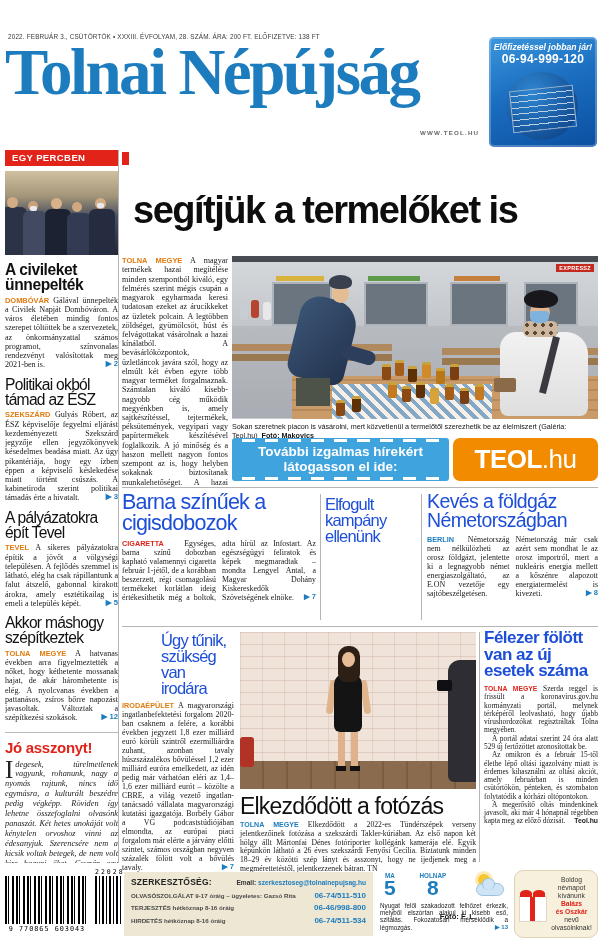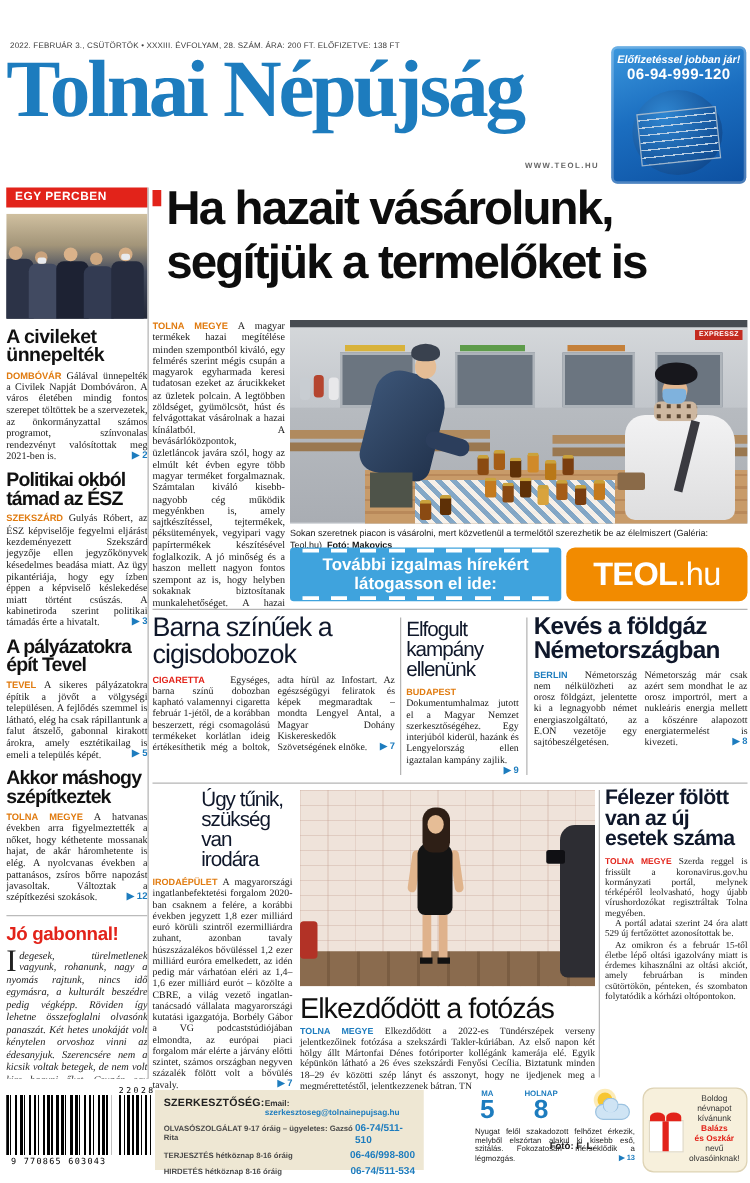--- a/index.html
+++ b/index.html
@@ -27,21 +27,21 @@
   .k-orange{color:var(--kicker-orange,#e07b10);}
   .k-red{color:var(--kicker-red,#e2231a);}
   .k-blue{color:var(--kicker-blue,#1d7cbe);}
   .pagelink{float:right;color:var(--link-blue,#1d7cbe);font-family:"Liberation Sans",sans-serif;font-weight:700;font-size:.95em;margin-left:3px;}
 
   
   .left-col{left:5px;top:171px;width:113px;height:692px;overflow:hidden;}
   .photo-audience{position:relative;width:113px;height:84px;overflow:hidden;background:linear-gradient(180deg,#d0c0a0 0%,#a39579 30%,#454c5e 55%,#232838 100%);}
   .head-dot{position:absolute;border-radius:50%;}
   .body-dot{position:absolute;border-radius:6px 6px 0 0;}
-  .lt{margin:7px 0 3px;font-size:15.6px;line-height:.98;letter-spacing:-.7px;color:#111;font-weight:700;}
+  .lt{margin:7px 0 3px;font-size:15.6px;line-height:.98;letter-spacing:-.7px;color:#111;font-weight:400;}
   .lt.b7{font-weight:700;letter-spacing:-.4px;}
   .left-col .body-text{margin:0 0 2px;font-size:8.1px;}
   .gm-title{margin:9px 0 4px;padding-top:6px;border-top:1px solid #bbb;font-size:15px;font-weight:700;color:var(--accent-red,#e2231a);letter-spacing:-.3px;}
   .gm-body{margin:0;font-family:"Liberation Serif",serif;font-style:italic;font-size:8.3px;line-height:1.2;text-align:justify;color:#222;}
   .gm-body::first-letter{font-size:25px;font-style:normal;float:left;line-height:.75;margin:1px 2px 0 0;}
 
   .rule-v{position:absolute;width:1px;background:#b5b5b5;}
   .rule-h{position:absolute;height:1px;background:#b5b5b5;}
   .rv1{left:118px;top:150px;height:713px;}
   .rv2{left:320px;top:494px;height:126px;}
@@ -81,29 +81,29 @@
   .lead-caption{left:232px;top:422px;width:366px;margin:0;font-size:7.2px;color:#141414;}
   .lead-caption .credit{margin-left:4px;font-weight:700;margin-top:40px;}
 
   .teol-left{left:232px;top:438px;width:217px;height:43px;background:var(--banner-blue,#3fa3dd);border-radius:3px;color:#fff;text-align:center;font-weight:700;font-size:13.5px;line-height:1.05;display:flex;flex-direction:column;justify-content:center;}
   .dash{height:3px;margin:0 10px;background:repeating-linear-gradient(90deg,#fff 0 13px,transparent 13px 23px);}
   .dash.top{margin-bottom:3px;}.dash.bot{margin-top:3px;}
   .teol-right{left:453px;top:438px;width:145px;height:43px;background:var(--banner-orange,#f28b00);border-radius:7px;color:#fff;display:flex;align-items:center;justify-content:center;font-size:26px;letter-spacing:-.5px;}
   .teol-right .b{font-weight:700;}
 
   
-  .mt{margin:0 0 5px;font-weight:400;letter-spacing:-.8px;line-height:.97;color:#0f172a;}
+  .mt{margin:0 0 5px;font-weight:400;letter-spacing:-.8px;line-height:.97;color:#1d4ed8;}
   .news-body{font-size:7.9px;margin:0;}
   .cols2{column-count:2;column-gap:6px;}
   .cig-block{left:122px;top:492px;width:194px;}
   .cig-block .mt{font-size:21.5px;}
   .camp-block{left:325px;top:496px;width:90px;}
   .camp-block .mt{font-size:16.5px;}
   .gas-block{left:427px;top:492px;width:171px;}
-  .gas-block .mt{font-size:19.5px;font-weight:700;letter-spacing:-.6px;}
+  .gas-block .mt{font-size:19.5px;font-weight:400;letter-spacing:-.6px;}
 
   
   .office-block{left:122px;top:632px;width:112px;}
   .office-block .mt{font-size:16.5px;margin-left:39px;}
   .ps-block{left:240px;top:632px;width:236px;}
   .photo-ps{position:relative;width:236px;height:157px;overflow:hidden;background:#efe3da;background-image:repeating-linear-gradient(0deg,rgba(190,150,135,.30) 0 1px,transparent 1px 12px),repeating-linear-gradient(90deg,rgba(190,150,135,.22) 0 1px,transparent 1px 22px);}
   .photo-ps *{position:absolute;}
   .ps-floor{left:0;right:0;bottom:0;height:28px;background:repeating-linear-gradient(90deg,#8a6b4e 0 22px,#7a5d42 22px 24px);}
   .ps-chair{left:0;bottom:22px;width:14px;height:30px;background:#b23226;border-radius:3px;}
   .ps-woman .p-hair{left:14px;top:0;width:22px;height:36px;border-radius:10px 10px 8px 8px;background:#2e1f16;}
@@ -127,21 +127,21 @@
   .covid-sign{float:right;font-weight:700;font-size:6.8px;font-family:"Liberation Sans",sans-serif;}
 
   
   .barcode{left:5px;top:866px;width:118px;height:72px;}
   .barcode *{position:absolute;}
   .bc-main{left:0;top:10px;width:84px;height:48px;background:repeating-linear-gradient(90deg,#000 0 2px,#fff 2px 3px,#000 3px 4px,#fff 4px 7px,#000 7px 9px,#fff 9px 11px);}
   .bc-digits{left:0;top:59px;width:84px;font-size:6.8px;letter-spacing:1px;text-align:center;font-family:"DejaVu Sans Mono",monospace;color:#000;}
   .bc-addon-num{left:90px;top:2px;width:28px;font-size:6.5px;letter-spacing:2px;text-align:center;font-family:"DejaVu Sans Mono",monospace;color:#000;}
   .bc-addon-bars{left:90px;top:10px;width:28px;height:48px;background:repeating-linear-gradient(90deg,#000 0 2px,#fff 2px 4px,#000 4px 5px,#fff 5px 7px);}
 
-  .edit-box{left:124px;top:872px;width:215px;height:64px;background:var(--footer-beige,#eee7d3);padding:5px 7px;box-sizing:border-box;}
+  .edit-box{left:124px;top:872px;width:249px;height:64px;background:var(--footer-beige,#eee7d3);padding:5px 7px;box-sizing:border-box;}
   .edit-head{display:flex;justify-content:space-between;align-items:baseline;}
   .edit-title{font-size:8.5px;font-weight:700;color:#222;letter-spacing:.2px;}
   .edit-email{font-size:6.6px;font-weight:700;color:#333;}
   .edit-email .addr{color:var(--link-blue,#1d7cbe);}
   .edit-row{display:flex;justify-content:space-between;align-items:baseline;margin-top:3.5px;}
   .edit-row .lbl{font-size:6.2px;font-weight:700;color:#4a4a4a;}
   .edit-row .ph{font-size:8px;font-weight:700;color:var(--link-blue,#1d7cbe);}
 
   .weather{left:380px;top:872px;width:128px;}
   .w-top{display:flex;align-items:flex-start;justify-content:space-between;padding:0 4px;}
@@ -174,21 +174,21 @@
     <div class="ad-line">Előfizetéssel jobban jár!</div>
     <div class="ad-phone">06-94-999-120</div>
     <div class="ad-art">
       <div class="ad-circle"></div>
       <div class="ad-paper"></div>
     </div>
   </div>
 
   <div class="abs op-label">EGY PERCBEN</div>
   <div class="abs lead-tick"></div>
-  <h2 class="abs lead-headline"><span>Ha hazait vásárolunk,</span><br><span>segítjük a termelőket is</span></h2>
+  <h2 class="abs lead-headline"><br><span>segítjük a termelőket is</span></h2>
 
   <div class="abs rule-v rv1"></div>
   <div class="abs rule-v rv2"></div>
   <div class="abs rule-v rv3"></div>
   <div class="abs rule-v rv4"></div>
   <div class="abs rule-h rh1"></div>
   <div class="abs rule-h rh2"></div>
 
   <div class="abs left-col">
     <div class="photo-audience">
@@ -211,21 +211,21 @@
 
     <h3 class="lt">Politikai okból támad az ÉSZ</h3>
     <p class="body-text"><b class="kicker k-orange">SZEKSZÁRD</b> <span>Gulyás Róbert, az ÉSZ képviselője fegyelmi eljárást kezdeményezett Szekszárd jegyzője ellen jegyzőkönyvek késedelmes beadása miatt. Az ügy pikantériája, hogy egy ízben éppen a képviselő késlekedése miatt történt csúszás. A kabinetiroda szerint politikai támadás érte a hivatalt.</span><span class="pagelink">▶ 3</span></p>
 
     <h3 class="lt">A pályázatokra épít Tevel</h3>
     <p class="body-text"><b class="kicker k-orange">TEVEL</b> <span>A sikeres pályázatokra építik a jövőt a völgységi településen. A fejlődés szemmel is látható, elég ha csak rápillantunk a falut átszelő, gabonnal kirakott árokra, amely esztétikailag is emeli a település képét.</span><span class="pagelink">▶ 5</span></p>
 
     <h3 class="lt">Akkor máshogy szépítkeztek</h3>
     <p class="body-text"><b class="kicker k-orange">TOLNA MEGYE</b> <span>A hatvanas években arra figyelmeztették a nőket, hogy kéthetente mossanak hajat, de akár háromhetente is elég. A nyolcvanas években a pattanásos, zsíros bőrre napozást javasoltak. Változtak a szépítkezési szokások.</span><span class="pagelink">▶ 12</span></p>
 
-    <h3 class="gm-title">Jó gabonnal!</h3>
+    <h3 class="gm-title">Jó asszonyt!</h3>
     <p class="gm-body">Idegesek, türelmetlenek vagyunk, rohanunk, nagy a nyomás rajtunk, nincs idő egymásra, a kulturált beszédre pedig végképp. Röviden így lehetne összefoglalni olvasónk panaszát. Két hetes unokáját volt kénytelen orvoshoz vinni az édesanyjuk. Szerencsére nem a kicsik voltak betegek, de nem volt kire hagyni őket. Csupán egy adminisztrációs papírt kellett volna a doktornak kitöltenie. A „Már csak ez hiányzott!” felkiáltás mellé a doki egy cifrát is káromkodott. „Jöjjön vissza érte holnap”, tette hozzá. Tudjuk, túlterheltek az orvosok. Megértjük, káromkodás nélkül is. Pláne, ha még két kisgyerek is tanúja az esetnek.</p>
 
   </div>
 
   <p class="abs lead-body body-text"><b class="kicker k-orange">TOLNA MEGYE</b> <span>A magyar termékek hazai megítélése minden szempontból kiváló, egy felmérés szerint mégis csupán a magyarok egyharmada keresi tudatosan ezeket az árucikkeket az üzletek polcain. A legtöbben zöldséget, gyümölcsöt, húst és felvágottakat vásárolnak a hazai kínálatból. A bevásárlóközpontok, üzletláncok javára szól, hogy az elmúlt két évben egyre több magyar terméket forgalmaznak. Számtalan kiváló kisebb-nagyobb cég működik megyénkben is, amely sajtkészítéssel, tejtermékek, péksütemények, vegyipari vagy papírtermékek készítésével foglalkozik. A jó minőség és a haszon mellett nagyon fontos szempont az is, hogy helyben sokaknak biztosítanak munkalehetőséget. A hazai termékek vásárlásával tehát munkahelyeket is támogatunk.</span></p>
 
   <div class="abs market-photo">
     <i class="mp-roof"></i>
     <i class="mp-wall"></i>
     <i class="mp-win" style="left:40px;width:56px;"></i>
@@ -289,21 +289,20 @@
     <div class="dash bot"></div>
   </div>
 
   <div class="abs cig-block">
     <h3 class="mt">Barna színűek a cigisdobozok</h3>
     <p class="body-text news-body cols2"><b class="kicker k-red">CIGARETTA</b> <span>Egységes, barna színű dobozban kapható valamennyi cigaretta február 1-jétől, de a korábban beszerzett, régi csomagolású termékeket korlátlan ideig értékesíthetik még a boltok, adta hírül az Infostart. Az egészségügyi feliratok és képek megmaradtak – mondta Lengyel Antal, a Magyar Dohány Kiskereskedők Szövetségének elnöke.</span><span class="pagelink">▶ 7</span></p>
   </div>
 
   <div class="abs camp-block">
     <h3 class="mt">Elfogult kampány ellenünk</h3>
-    <p class="body-text news-body"><b class="kicker k-orange">BUDAPEST</b> <span>Dokumentumhalmaz jutott el a Magyar Nemzet szerkesztőségéhez. Egy interjúból kiderül, hazánk és Lengyelország ellen igaztalan kampány zajlik.</span><span class="pagelink">▶ 9</span></p>
   </div>
 
   <div class="abs gas-block">
     <h3 class="mt">Kevés a földgáz Németországban</h3>
     <p class="body-text news-body cols2"><b class="kicker k-blue">BERLIN</b> <span>Németország nem nélkülözheti az orosz földgázt, jelentette ki a legnagyobb német energiaszolgáltató, az E.ON vezetője egy sajtóbeszélgetésen. Németország már csak azért sem mondhat le az orosz importról, mert a nukleáris energia mellett a kőszénre alapozott energiatermelést is kivezeti.</span><span class="pagelink">▶ 8</span></p>
   </div>
 
   <div class="abs office-block">
     <h3 class="mt">Úgy tűnik, szükség van irodára</h3>
     <p class="body-text news-body"><b class="kicker k-orange">IRODAÉPÜLET</b> <span>A magyarországi ingatlanbefektetési forgalom 2020-ban csaknem a felére, a korábbi években jegyzett 1,8 ezer milliárd euró körüli szintről ezermilliárdra zuhant, azonban tavaly húszszázalékos bővüléssel 1,2 ezer milliárd euróra emelkedett, az idén pedig már várhatóan eléri az 1,4–1,6 ezer milliárd eurót – közölte a CBRE, a világ vezető ingatlan-tanácsadó vállalata magyarországi kutatási igazgatója. Borbély Gábor a VG podcaststúdiójában elmondta, az európai piaci forgalom már elérte a járvány előtti szintet, számos országban negyven százalék fölött volt a bővülés tavaly.</span><span class="pagelink">▶ 7</span></p>
@@ -330,20 +329,21 @@
     <h3 class="ps-title">Elkezdődött a fotózás</h3>
     <p class="body-text ps-body"><b class="kicker k-blue">TOLNA MEGYE</b> <span>Elkezdődött a 2022-es Tündérszépek verseny jelentkezőinek fotózása a szekszárdi Takler-kúriában. Az első napon két hölgy állt Mártonfai Dénes fotóriporter kollégánk kamerája elé. Egyik képünkön látható a 26 éves szekszárdi Fenyősi Cecília. Biztatunk minden 18–29 év közötti szép lányt és asszonyt, hogy ne ijedjenek meg a megmérettetéstől, jelentkezzenek bátran. TN</span><span class="credit">Fotó: F. L.</span></p>
   </div>
 
   <div class="abs covid-block">
     <h3 class="mt">Félezer fölött van az új esetek száma</h3>
     <div class="covid-body body-text">
       <p><b class="kicker k-red">TOLNA MEGYE</b> <span>Szerda reggel is frissült a koronavirus.gov.hu kormányzati portál, melynek térképéről leolvasható, hogy újabb vírushordozókat regisztráltak Tolna megyében.</span></p>
       <p class="ind">A portál adatai szerint 24 óra alatt 529 új fertőzöttet azonosítottak be.</p>
       <p class="ind">Az omikron és a február 15-től életbe lépő oltási igazolvány miatt is érdemes kihasználni az oltási akciót, amely februárban is minden csütörtökön, pénteken, és szombaton folytatódik a kórházi oltópontokon.</p>
+      <p class="ind"><span>A megerősítő oltás mindenkinek javasolt, aki már 4 hónapnál régebben kapta meg az előző dózisát.</span> <span class="covid-sign">Teol.hu</span></p>
     </div>
   </div>
 
   <div class="abs barcode">
     <i class="bc-main"></i>
     <span class="bc-digits">9 770865 603043</span>
     <span class="bc-addon-num">22028</span>
     <i class="bc-addon-bars"></i>
   </div>
 

